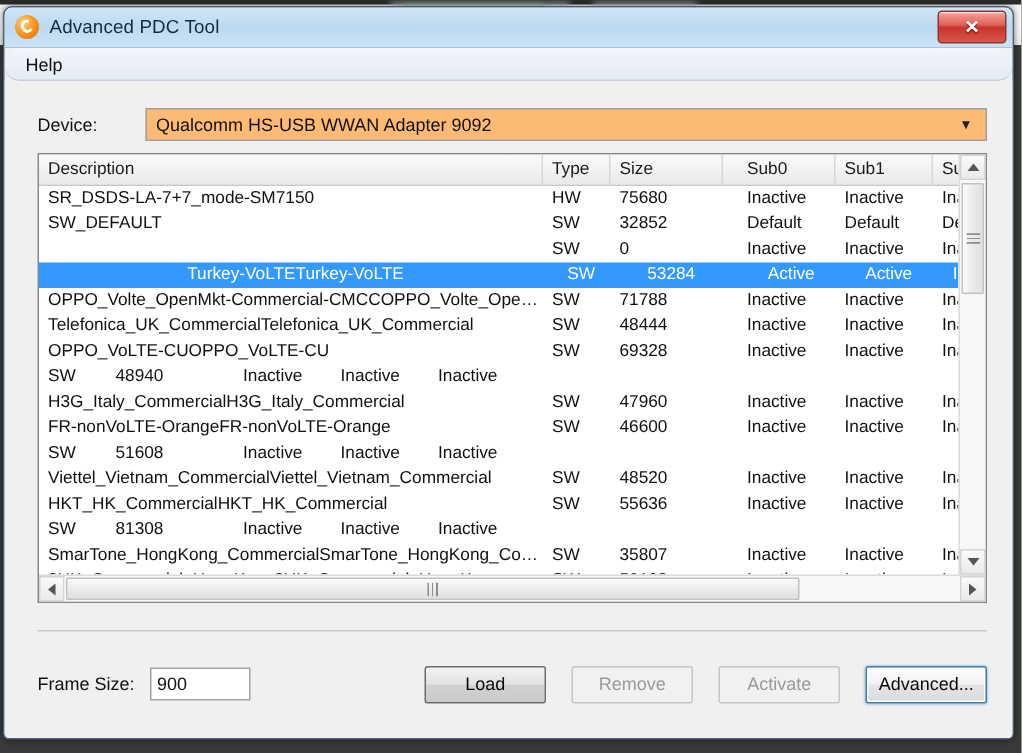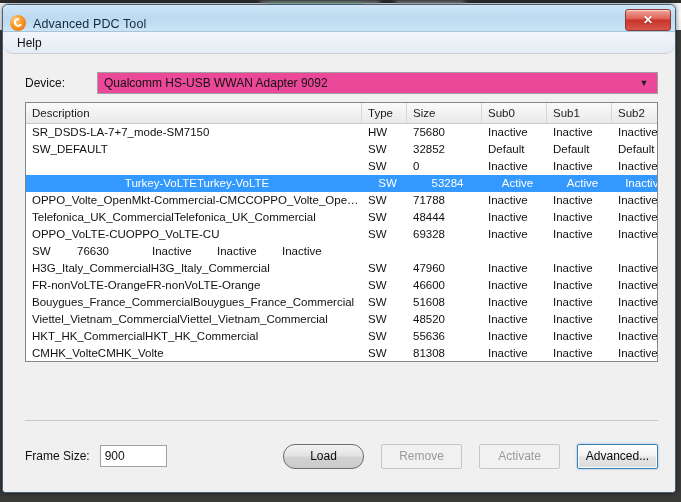--- a/index.html
+++ b/index.html
@@ -61,21 +61,21 @@
     box-sizing: border-box;
     overflow: hidden;
   }
   .titlebar {
     position: relative;
     height: 27px;
     background: linear-gradient(#cfe6f7 0%, #bedbf2 45%, #bcdaf1 55%, #cbe4f7 100%);
     border-bottom: 1px solid #a8c4dc;
     border-radius: 4px 4px 0 0;
     display: flex;
-    align-items: flex-end;
+    align-items: center;
     padding: 0 2px 0 7px;
     box-sizing: border-box;
   }
   .app-icon {
     width: 16px; height: 16px;
     border-radius: 50%;
     background: radial-gradient(circle at 35% 32%, #ffcf8a 0%, #f79c2a 42%, #e06a09 100%);
     position: relative;
     flex: 0 0 auto;
     margin-right: 7px;
@@ -148,21 +148,21 @@
   }
   .device-label {
     font-size: 12px;
     color: #111;
     margin-right: 8px;
     white-space: nowrap;
   }
   .combo {
     flex: 1 1 auto;
     height: 22px;
-    background: #ec4899;
+    background: #fdba74;
     border: 1px solid #a0a0a0;
     display: flex;
     align-items: center;
     box-sizing: border-box;
     cursor: pointer;
     position: relative;
   }
   .combo-value {
     font-size: 12px;
     color: #111;
@@ -178,24 +178,24 @@
     color: #222;
     line-height: 1;
     padding-right: 4px;
   }
 
   
   .table-wrap {
     margin: 8px 17px 0 22px;
     border: 1px solid #828790;
     background: #fff;
-    height: 260px;
-    box-sizing: border-box;
-    display: flex;
-    flex-direction: row;
+    height: 300px;
+    box-sizing: border-box;
+    display: flex;
+    flex-direction: column;
     position: relative;
     overflow: hidden;
   }
   .table-scrollarea {
     display: flex;
     flex: 1 1 auto;
     min-height: 0;
   }
   .table-main {
     flex: 1 1 auto;
@@ -242,21 +242,21 @@
     box-sizing: border-box;
     white-space: nowrap;
     overflow: hidden;
     text-overflow: ellipsis;
     line-height: 17px;
   }
   
   .c-desc { width: 336px; flex: 0 0 336px; }
   .c-type { width: 45px;  flex: 0 0 45px; }
   .c-size { width: 75px;  flex: 0 0 75px; }
-  .c-s0   { width: 65px;  flex: 0 0 65px; }
+  .c-s0   { width: 65px;  flex: 0 0 65px; margin-left: 10px; }
   .c-s1   { width: 65px;  flex: 0 0 65px; }
   .c-s2   { width: 60px;  flex: 0 0 60px; border-right: none; }
 
   
   .vscroll {
     width: 17px;
     flex: 0 0 17px;
     background: #f4f4f4;
     border-left: 1px solid #dcdcdc;
     display: flex;
@@ -378,21 +378,20 @@
     border-radius: 2px;
     cursor: pointer;
     display: flex;
     align-items: center;
     justify-content: center;
     box-sizing: border-box;
   }
   .btn.hover {
     background: linear-gradient(#f3f3f3, #e2e2e2 48%, #d2d2d2 52%, #cacaca);
     border-color: #6c6c6c;
-    border-radius: 12px;
   }
   .btn.disabled {
     color: #9a9a9a;
     background: #f1f1f1;
     border-color: #c6c6c6;
     cursor: default;
   }
   .btn.focused {
     border: 1px solid #3c7fb1;
     box-shadow: inset 0 0 0 1px #ffffff, 0 0 2px #6fa9d6;
@@ -504,21 +503,21 @@
               <div class="trow">
                 <div class="td c-desc">OPPO_VoLTE-CUOPPO_VoLTE-CU</div>
                 <div class="td c-type">SW</div>
                 <div class="td c-size">69328</div>
                 <div class="td c-s0">Inactive</div>
                 <div class="td c-s1">Inactive</div>
                 <div class="td c-s2">Inactive</div>
               </div>
               <div class="trow">
                 <div class="td c-type">SW</div>
-                <div class="td c-size">76630</div>
+                <div class="td c-size">48940</div>
                 <div class="td c-s0">Inactive</div>
                 <div class="td c-s1">Inactive</div>
                 <div class="td c-s2">Inactive</div>
               </div>
               <div class="trow">
                 <div class="td c-desc">H3G_Italy_CommercialH3G_Italy_Commercial</div>
                 <div class="td c-type">SW</div>
                 <div class="td c-size">47960</div>
                 <div class="td c-s0">Inactive</div>
                 <div class="td c-s1">Inactive</div>
@@ -526,21 +525,20 @@
               </div>
               <div class="trow">
                 <div class="td c-desc">FR-nonVoLTE-OrangeFR-nonVoLTE-Orange</div>
                 <div class="td c-type">SW</div>
                 <div class="td c-size">46600</div>
                 <div class="td c-s0">Inactive</div>
                 <div class="td c-s1">Inactive</div>
                 <div class="td c-s2">Inactive</div>
               </div>
               <div class="trow">
-                <div class="td c-desc">Bouygues_France_CommercialBouygues_France_Commercial</div>
                 <div class="td c-type">SW</div>
                 <div class="td c-size">51608</div>
                 <div class="td c-s0">Inactive</div>
                 <div class="td c-s1">Inactive</div>
                 <div class="td c-s2">Inactive</div>
               </div>
               <div class="trow">
                 <div class="td c-desc">Viettel_Vietnam_CommercialViettel_Vietnam_Commercial</div>
                 <div class="td c-type">SW</div>
                 <div class="td c-size">48520</div>
@@ -550,21 +548,20 @@
               </div>
               <div class="trow">
                 <div class="td c-desc">HKT_HK_CommercialHKT_HK_Commercial</div>
                 <div class="td c-type">SW</div>
                 <div class="td c-size">55636</div>
                 <div class="td c-s0">Inactive</div>
                 <div class="td c-s1">Inactive</div>
                 <div class="td c-s2">Inactive</div>
               </div>
               <div class="trow">
-                <div class="td c-desc">CMHK_VolteCMHK_Volte</div>
                 <div class="td c-type">SW</div>
                 <div class="td c-size">81308</div>
                 <div class="td c-s0">Inactive</div>
                 <div class="td c-s1">Inactive</div>
                 <div class="td c-s2">Inactive</div>
               </div>
               <div class="trow">
                 <div class="td c-desc">SmarTone_HongKong_CommercialSmarTone_HongKong_Comme...</div>
                 <div class="td c-type">SW</div>
                 <div class="td c-size">35807</div>

